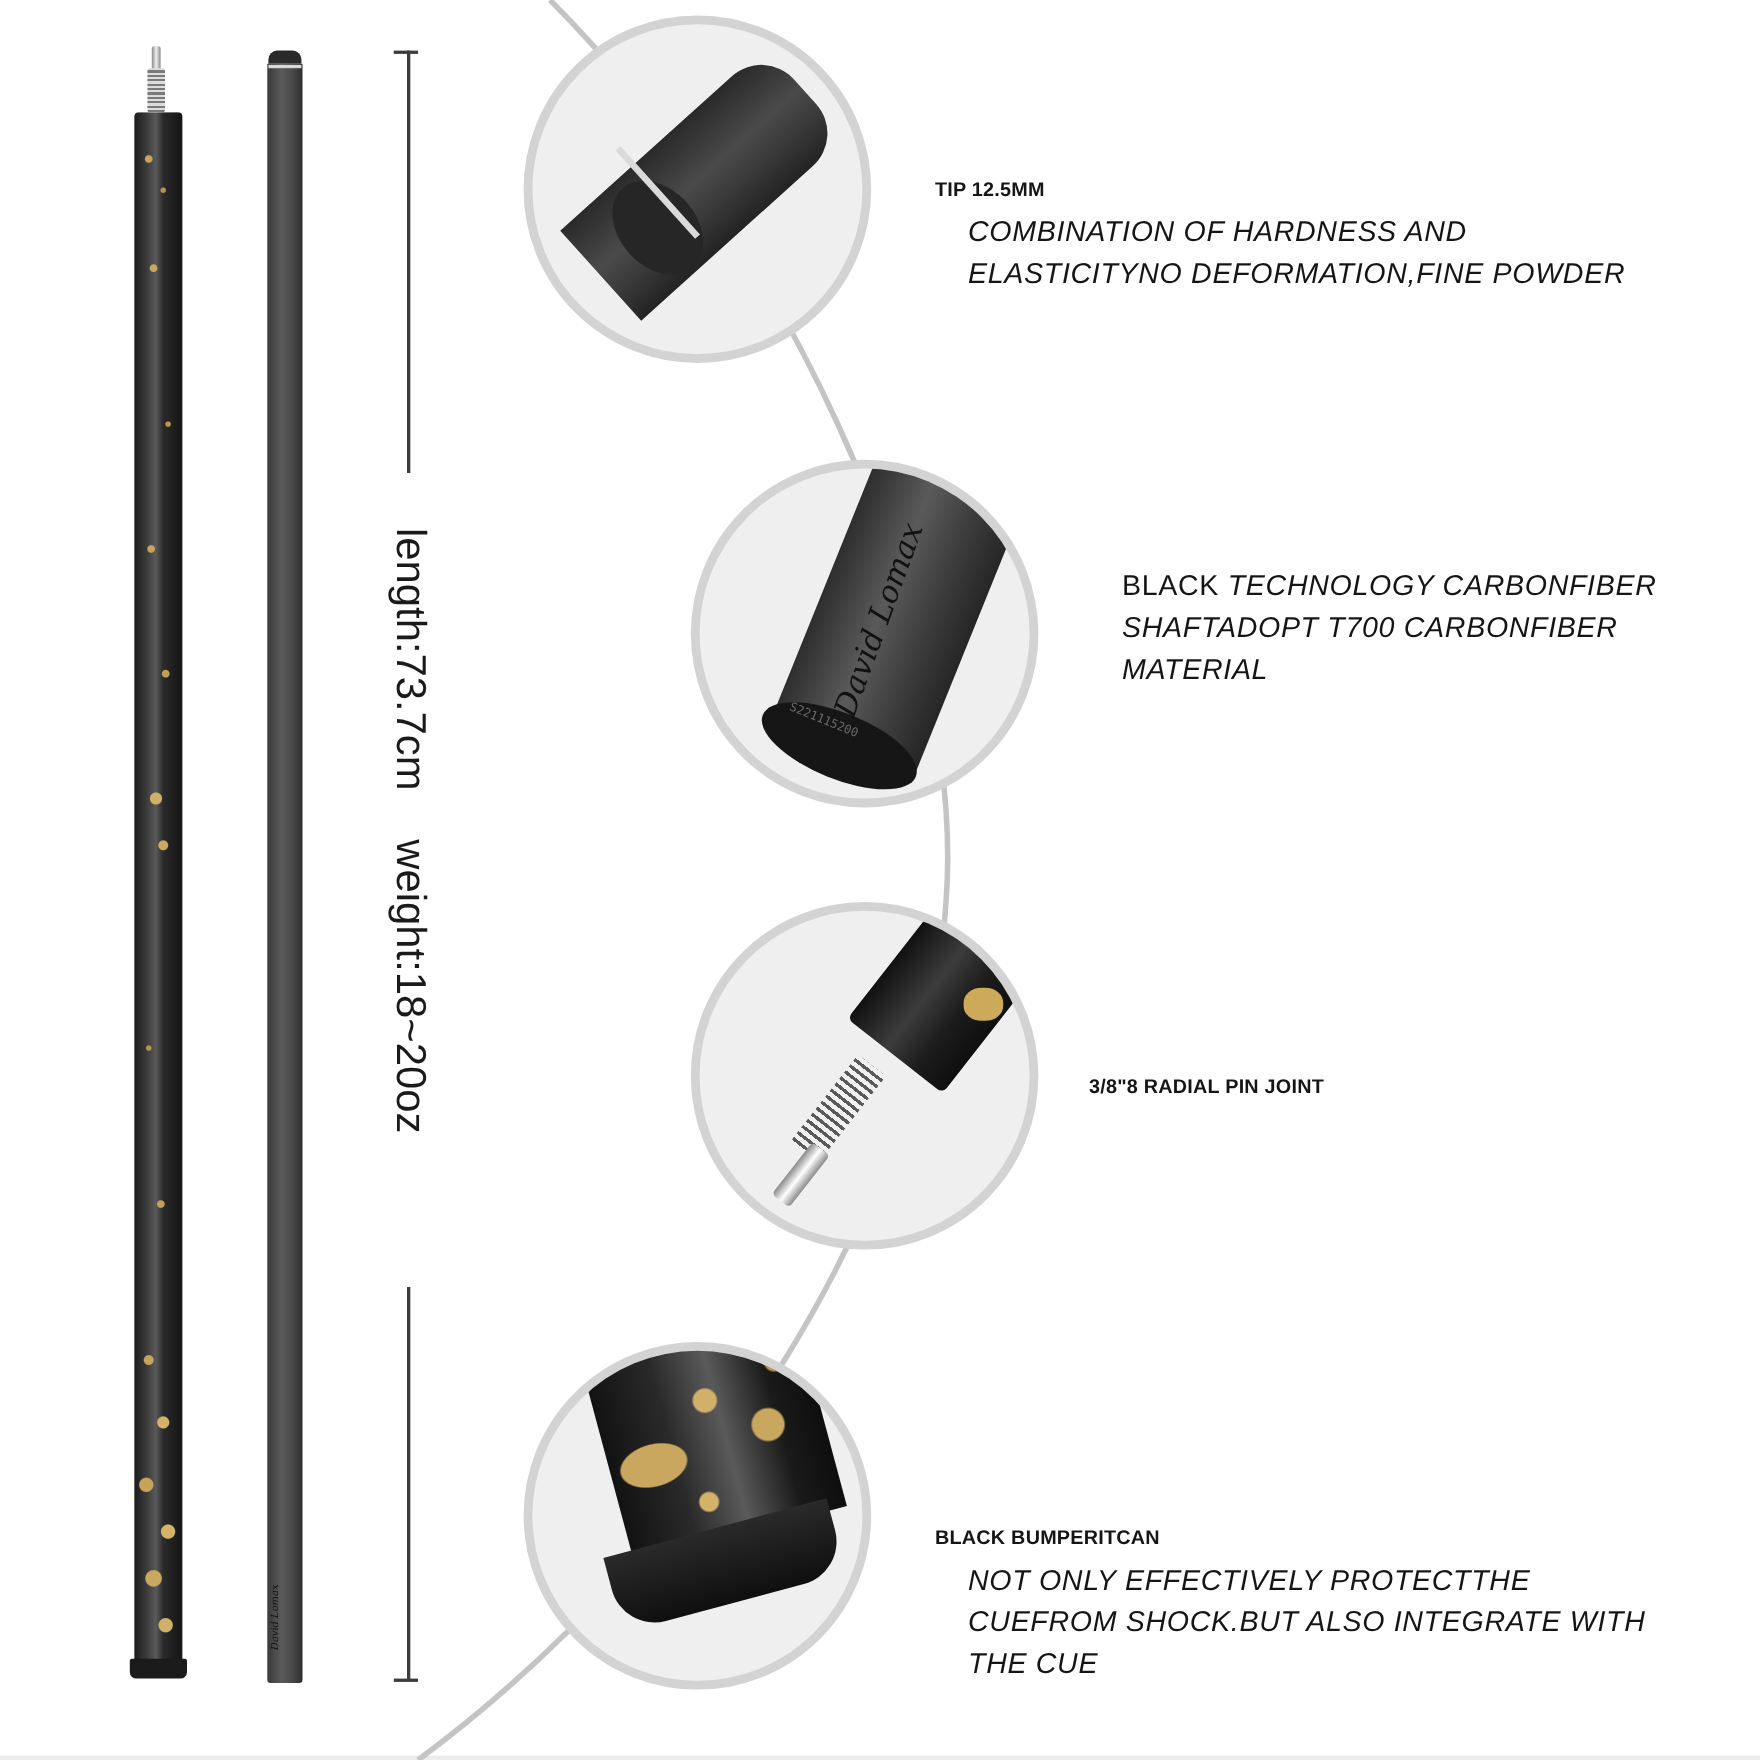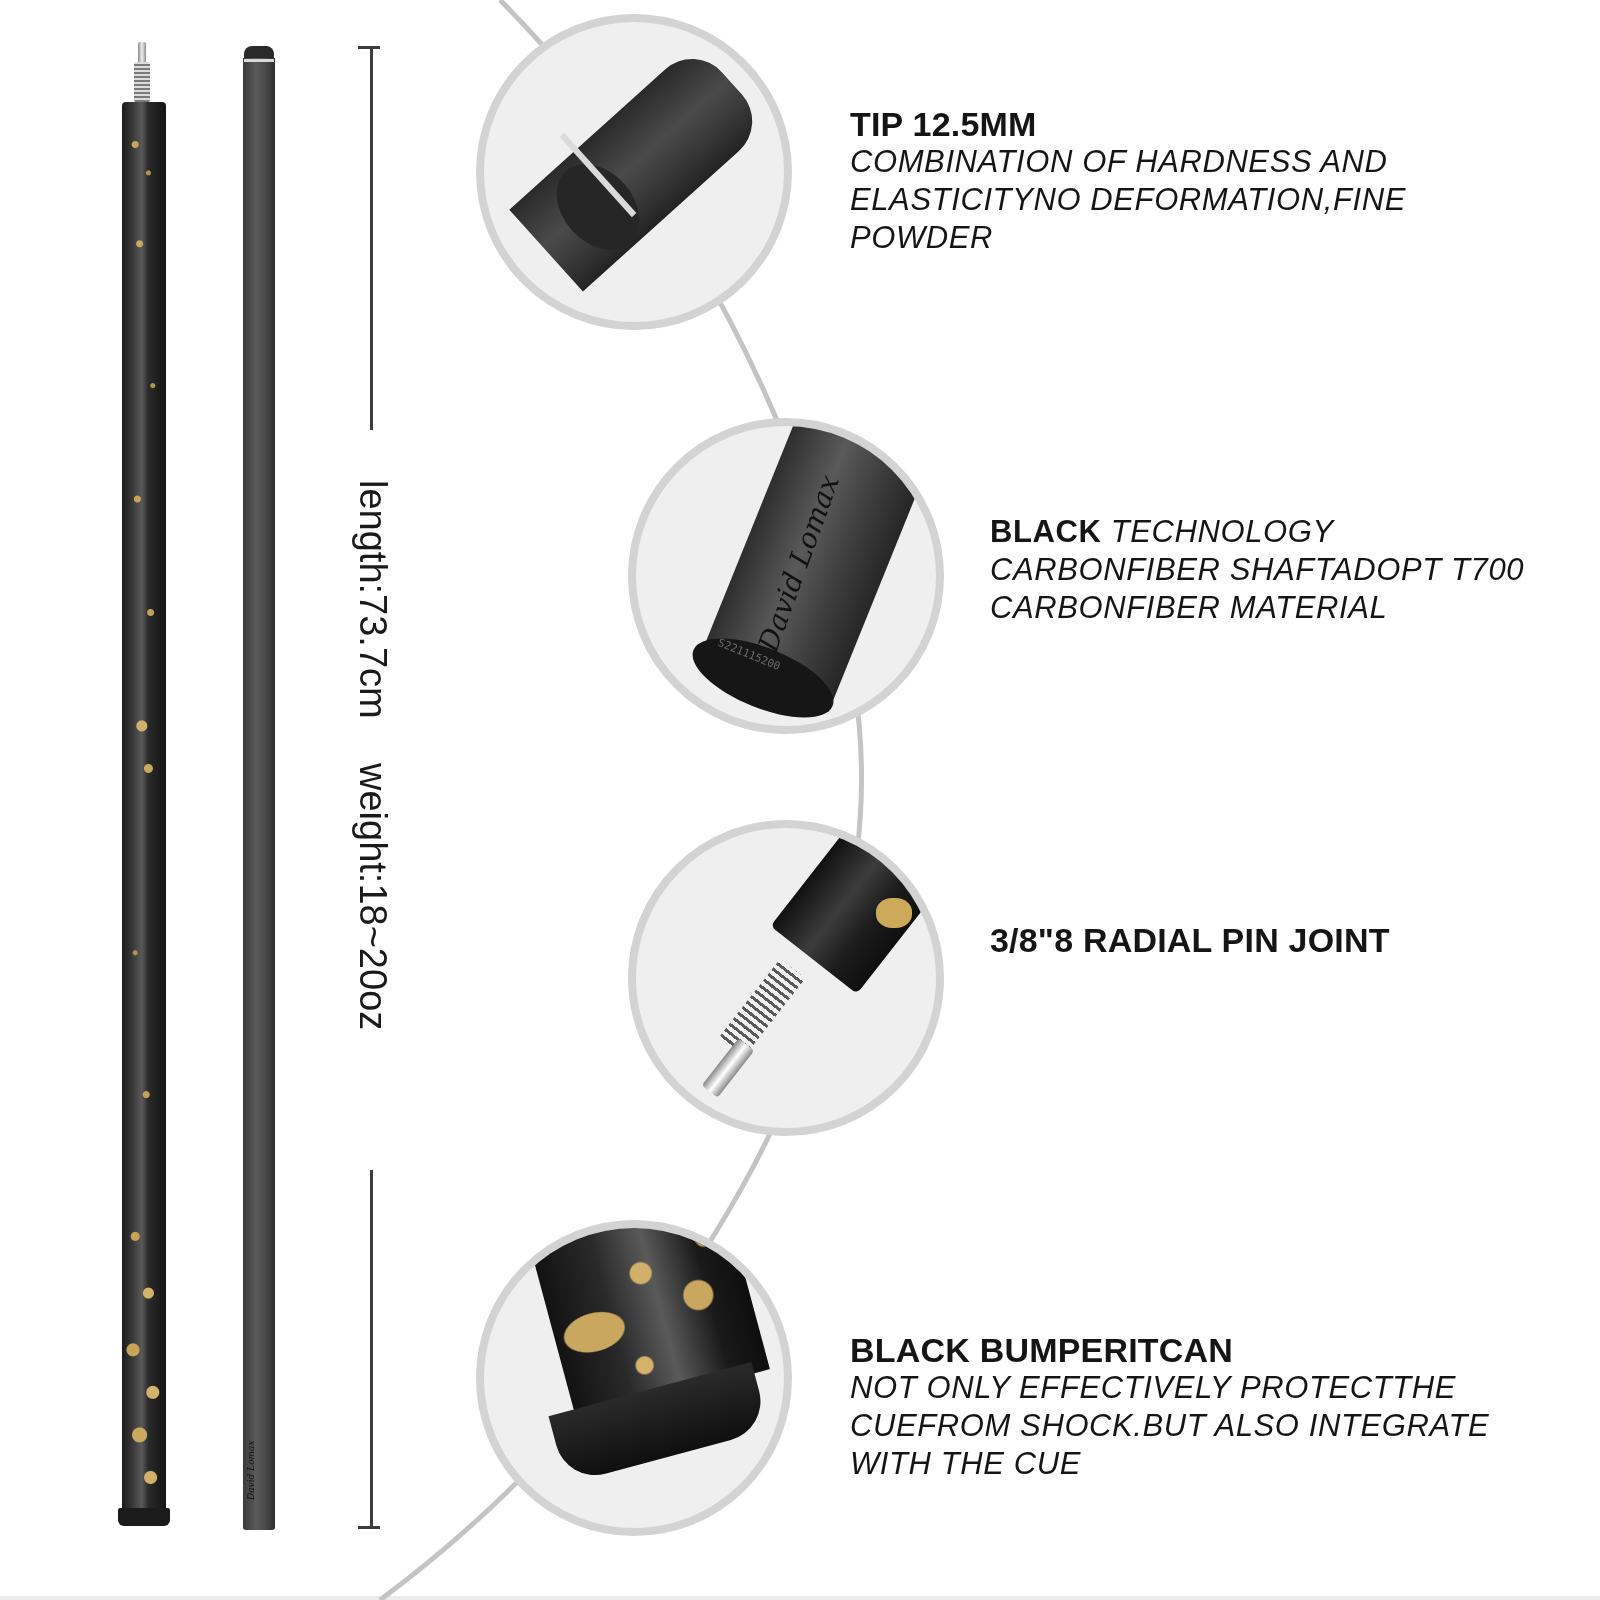--- a/index.html
+++ b/index.html
@@ -139,27 +139,27 @@
     transform: rotate(-15deg);
   }
   .c4 .bumper {
     position: absolute; left: 70px; top: 160px; width: 210px; height: 70px;
     background: linear-gradient(180deg,#2a2a2a,#0f0f0f);
     border-radius: 0 0 40px 40px; transform: rotate(-15deg);
   }
 
   
   .feature { position: absolute; font-family: "Liberation Sans", sans-serif; color: #151515; }
-  .feature .title { font-weight: 700; font-size: 34px; line-height: 38px; letter-spacing: 0.2px; }
-  .feature .desc { font-style: italic; font-size: 31px; line-height: 38px; font-weight: 400; letter-spacing: 0.6px; }
+  .feature .title { font-weight: 700; font-size: 18px; line-height: 38px; letter-spacing: 0.2px; margin-top: 48px; }
+  .feature .desc { font-style: italic; font-size: 26px; line-height: 38px; font-weight: 400; letter-spacing: 0.6px; margin-left: 30px; }
   .f1 { left: 850px; top: 105px; width: 680px; }
   .f2 { left: 990px; top: 513px; width: 560px; }
   .f3 { left: 990px; top: 921px; width: 560px; }
   .f4 { left: 850px; top: 1331px; width: 680px; }
-  .inline-bold { font-weight: 700; font-style: normal; }
+  .inline-bold { font-weight: 400; font-style: normal; }
 </style>
 </head>
 <body>
 
 <div class="bottom-band"></div>
 
 <svg class="arc" width="1600" height="1600">
   <path d="M 500 0 C 700 200, 880 560, 860 820 C 845 1080, 650 1400, 380 1600" fill="none" stroke="#c4c4c4" stroke-width="5"></path>
 </svg>
 

